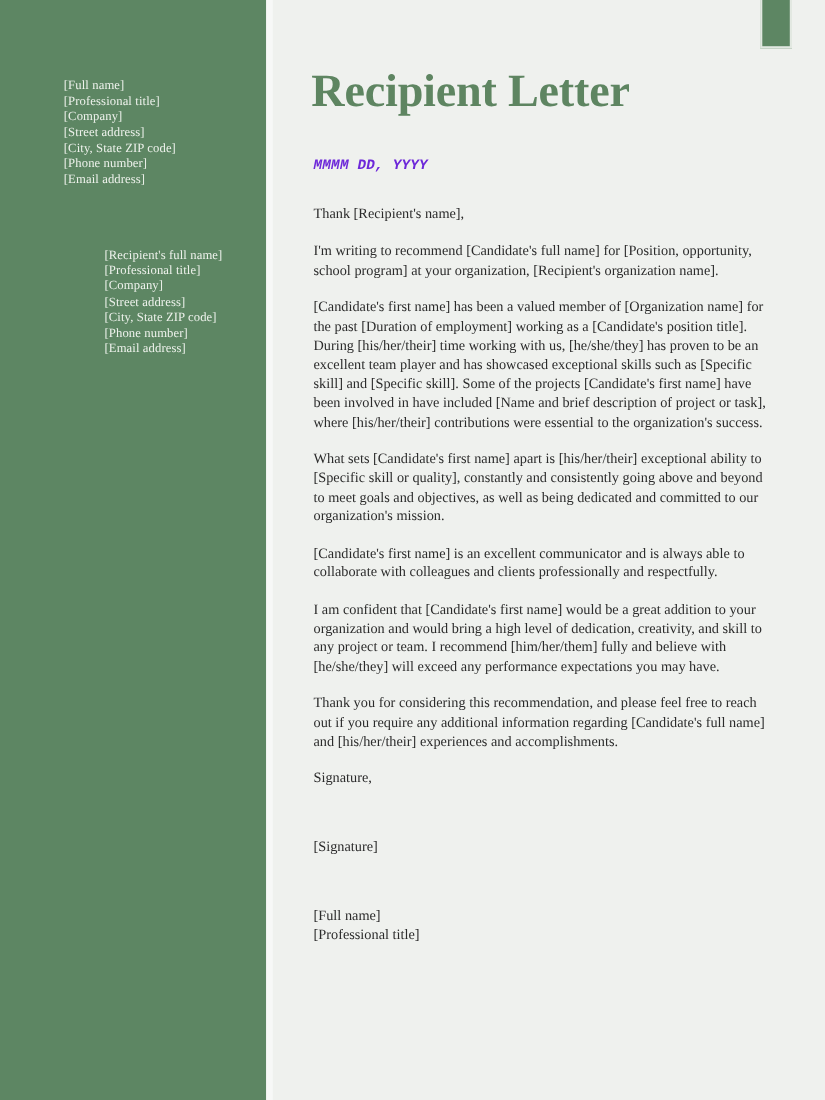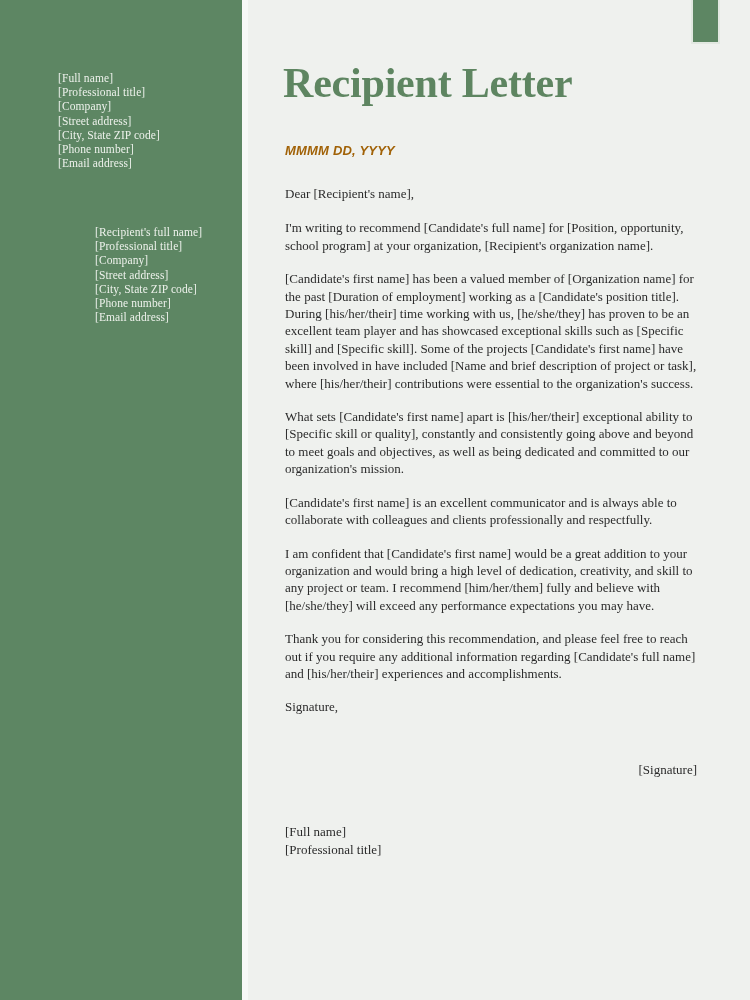--- a/index.html
+++ b/index.html
@@ -80,25 +80,25 @@
     font-weight: bold;
     font-size: 42px;
     line-height: 46px;
     color: #5e8561;
     letter-spacing: -0.2px;
   }
   .letter-date {
     position: absolute;
     top: 143px;
     left: 2px;
-    font-family: Liberation Sans, sans-serif;
+    font-family: Liberation Mono, monospace;
     font-weight: bold;
     font-style: italic;
     font-size: 13px;
-    color: #a16207;
+    color: #6d28d9;
     letter-spacing: 0.2px;
   }
   .body-flow {
     position: absolute;
     top: 185px;
     left: 2px;
     width: 412px;
   }
   .body-flow p {
     margin: 0 0 16px 0;
@@ -110,21 +110,20 @@
   }
   .salutation { margin-bottom: 17px !important; }
   .sign-off { margin-top: 6px; }
   .signature-slot {
     margin: 0 0 16px 0;
     padding-top: 29px;
     font-family: "Liberation Serif", serif;
     font-size: 13px;
     line-height: 17.4px;
     color: #2b2b2b;
-    text-align: right;
   }
   .closing-block {
     padding-top: 29px;
     font-family: "Liberation Serif", serif;
     font-size: 13px;
     line-height: 17.4px;
     color: #2b2b2b;
   }
   .closing-block .line {
     white-space: nowrap;
@@ -160,21 +159,21 @@
 
   <div class="corner-tab"></div>
 
   <div class="content">
 
     <h1 class="letter-title">Recipient Letter</h1>
 
     <div class="letter-date">MMMM DD, YYYY</div>
 
     <div class="body-flow">
-      <p class="salutation">Dear [Recipient's name],</p>
+      <p class="salutation">Thank [Recipient's name],</p>
       <p>I'm writing to recommend [Candidate's full name] for [Position, opportunity, school program] at your organization, [Recipient's organization name].</p>
       <p>[Candidate's first name] has been a valued member of [Organization name] for the past [Duration of employment] working as a [Candidate's position title]. During [his/her/their] time working with us, [he/she/they] has proven to be an excellent team player and has showcased exceptional skills such as [Specific skill] and [Specific skill]. Some of the projects [Candidate's first name] have been involved in have included [Name and brief description of project or task], where [his/her/their] contributions were essential to the organization's success.</p>
       <p>What sets [Candidate's first name] apart is [his/her/their] exceptional ability to [Specific skill or quality], constantly and consistently going above and beyond to meet goals and objectives, as well as being dedicated and committed to our organization's mission.</p>
       <p>[Candidate's first name] is an excellent communicator and is always able to collaborate with colleagues and clients professionally and respectfully.</p>
       <p>I am confident that [Candidate's first name] would be a great addition to your organization and would bring a high level of dedication, creativity, and skill to any project or team. I recommend [him/her/them] fully and believe with [he/she/they] will exceed any performance expectations you may have.</p>
       <p>Thank you for considering this recommendation, and please feel free to reach out if you require any additional information regarding [Candidate's full name] and [his/her/their] experiences and accomplishments.</p>
       <p class="sign-off">Signature,</p>
       <div class="signature-slot">[Signature]</div>
       <div class="closing-block">
         <div class="line">[Full name]</div>

